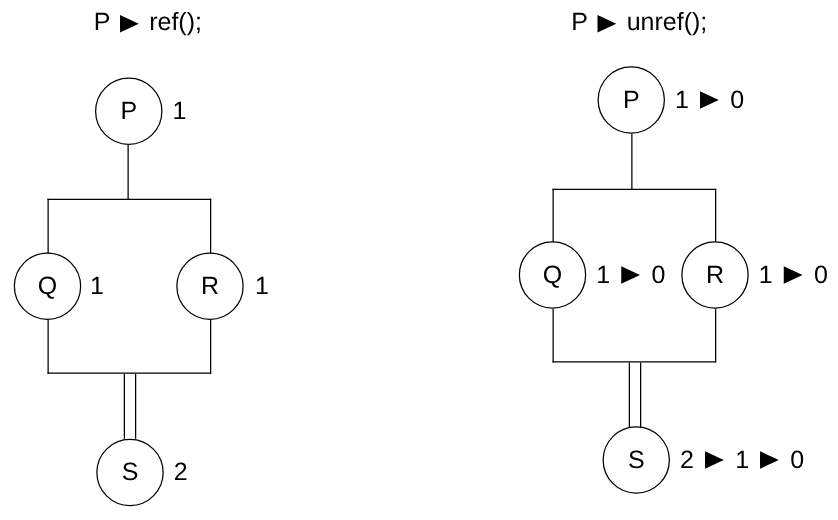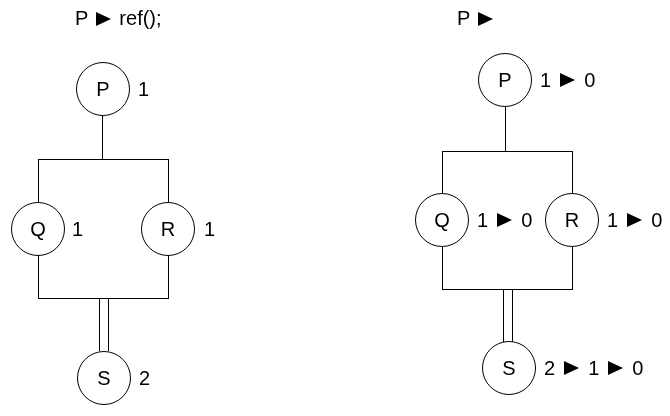--- a/index.html
+++ b/index.html
@@ -115,20 +115,21 @@
       <span>2</span>
     </div>
 
   </div>
 
   <div>
 
     <div class="title" style="left:457px; top:7px;">
       <span>P</span>
       <span class="tri"></span>
+      <span>unref();</span>
     </div>
 
     <div class="vline" style="left:505px; top:107px; height:45px;"></div>
     <div class="hline" style="left:442px; top:151px; width:131px;"></div>
     <div class="vline" style="left:442px; top:151px; height:43px;"></div>
     <div class="vline" style="left:572px; top:151px; height:43px;"></div>
     <div class="vline" style="left:442px; top:247px; height:43px;"></div>
     <div class="vline" style="left:572px; top:247px; height:43px;"></div>
     <div class="hline" style="left:442px; top:289px; width:131px;"></div>
     <div class="dline" style="left:503px; top:290px; height:52px;"></div>

